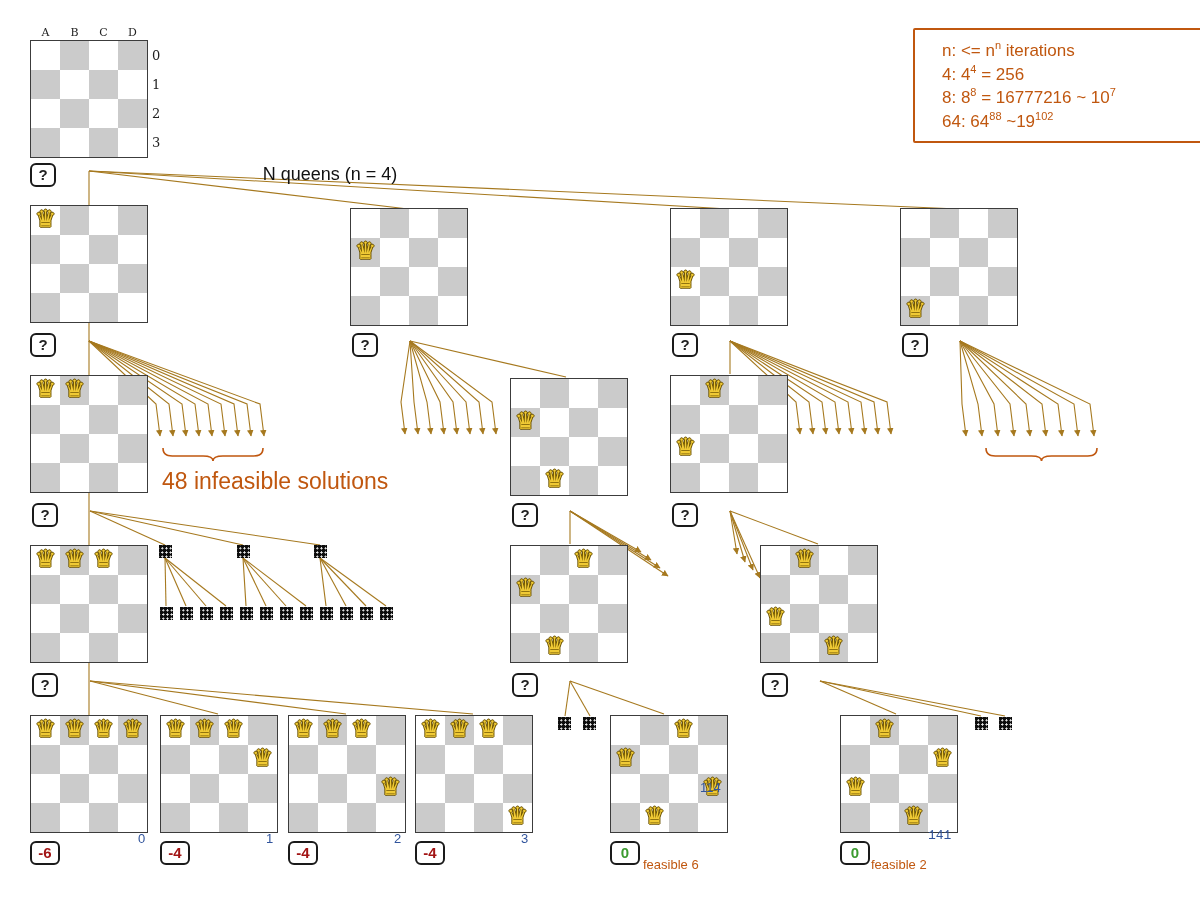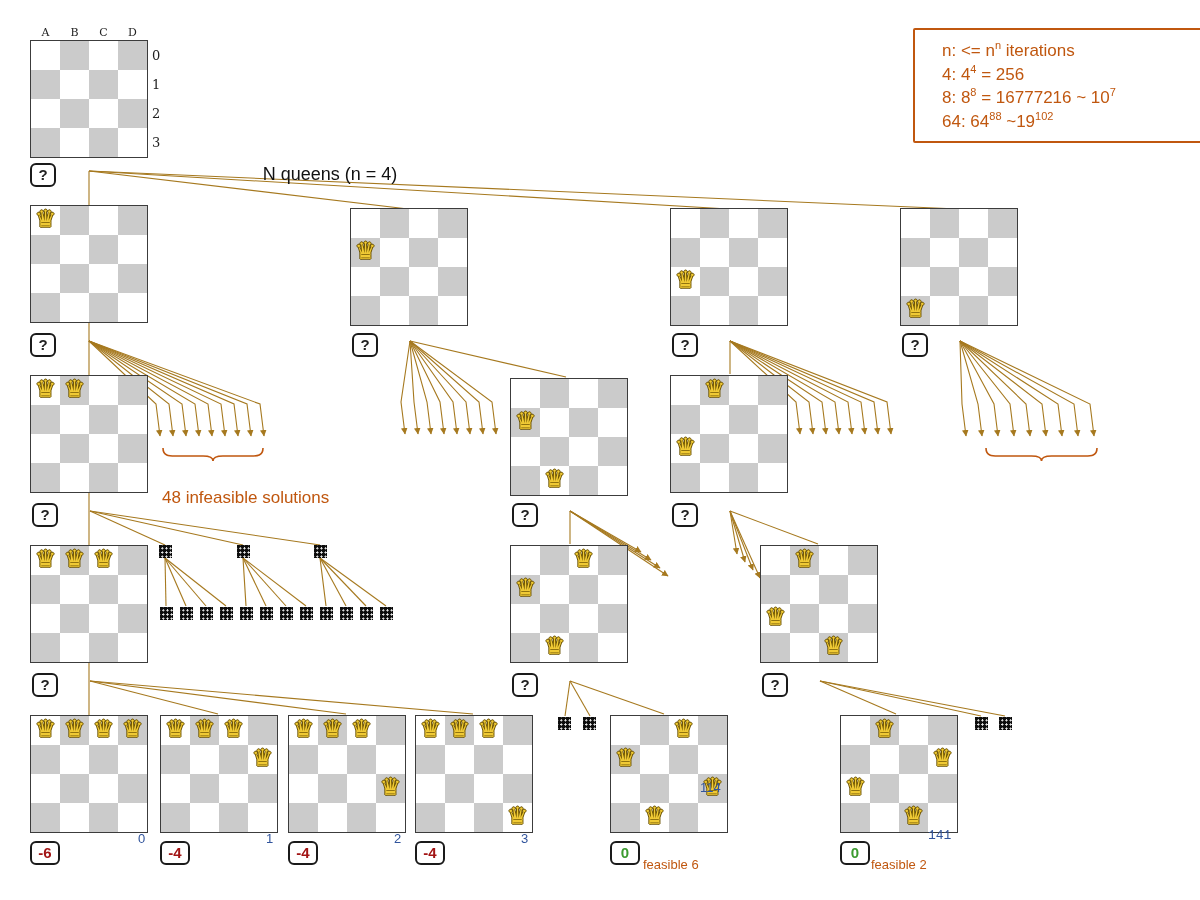--- a/index.html
+++ b/index.html
@@ -31,21 +31,21 @@
          font-family:"DejaVu Serif", serif;font-size:13px;color:#222;}
 
   .qbox{position:absolute;width:22px;height:20px;border:2px solid #1a1a1a;border-radius:6px;
         background:#fff;text-align:center;line-height:20px;font-weight:bold;font-size:15px;
         color:#222;z-index:3;}
   .scorebox{position:absolute;min-width:16px;height:20px;padding:0 5px;border:2px solid #1a1a1a;
         border-radius:6px;background:#fff;text-align:center;line-height:20px;font-weight:bold;
         font-size:15px;z-index:3;}
   .index-label{position:absolute;font-size:13px;color:#31549c;z-index:3;}
   .feasible-label{position:absolute;font-size:13px;color:#c0570f;z-index:3;}
-  .brace-label{position:absolute;font-size:17px;color:#c0570f;z-index:3;line-height:1.25;margin-top:20px;}
+  .brace-label{position:absolute;font-size:23px;color:#c0570f;z-index:3;line-height:1.25;}
   .pruned{position:absolute;width:13px;height:13px;background-color:#0c0c0c;
         background-image:radial-gradient(circle,#e9e9e9 0.9px,transparent 1.1px);
         background-size:4.2px 4.2px;background-position:1.2px 1.2px;z-index:2;}
 </style>
 </head>
 <body>
 
 <div id="stage">
   <svg class="edges" id="edges" width="1200" height="900">
       <defs>

